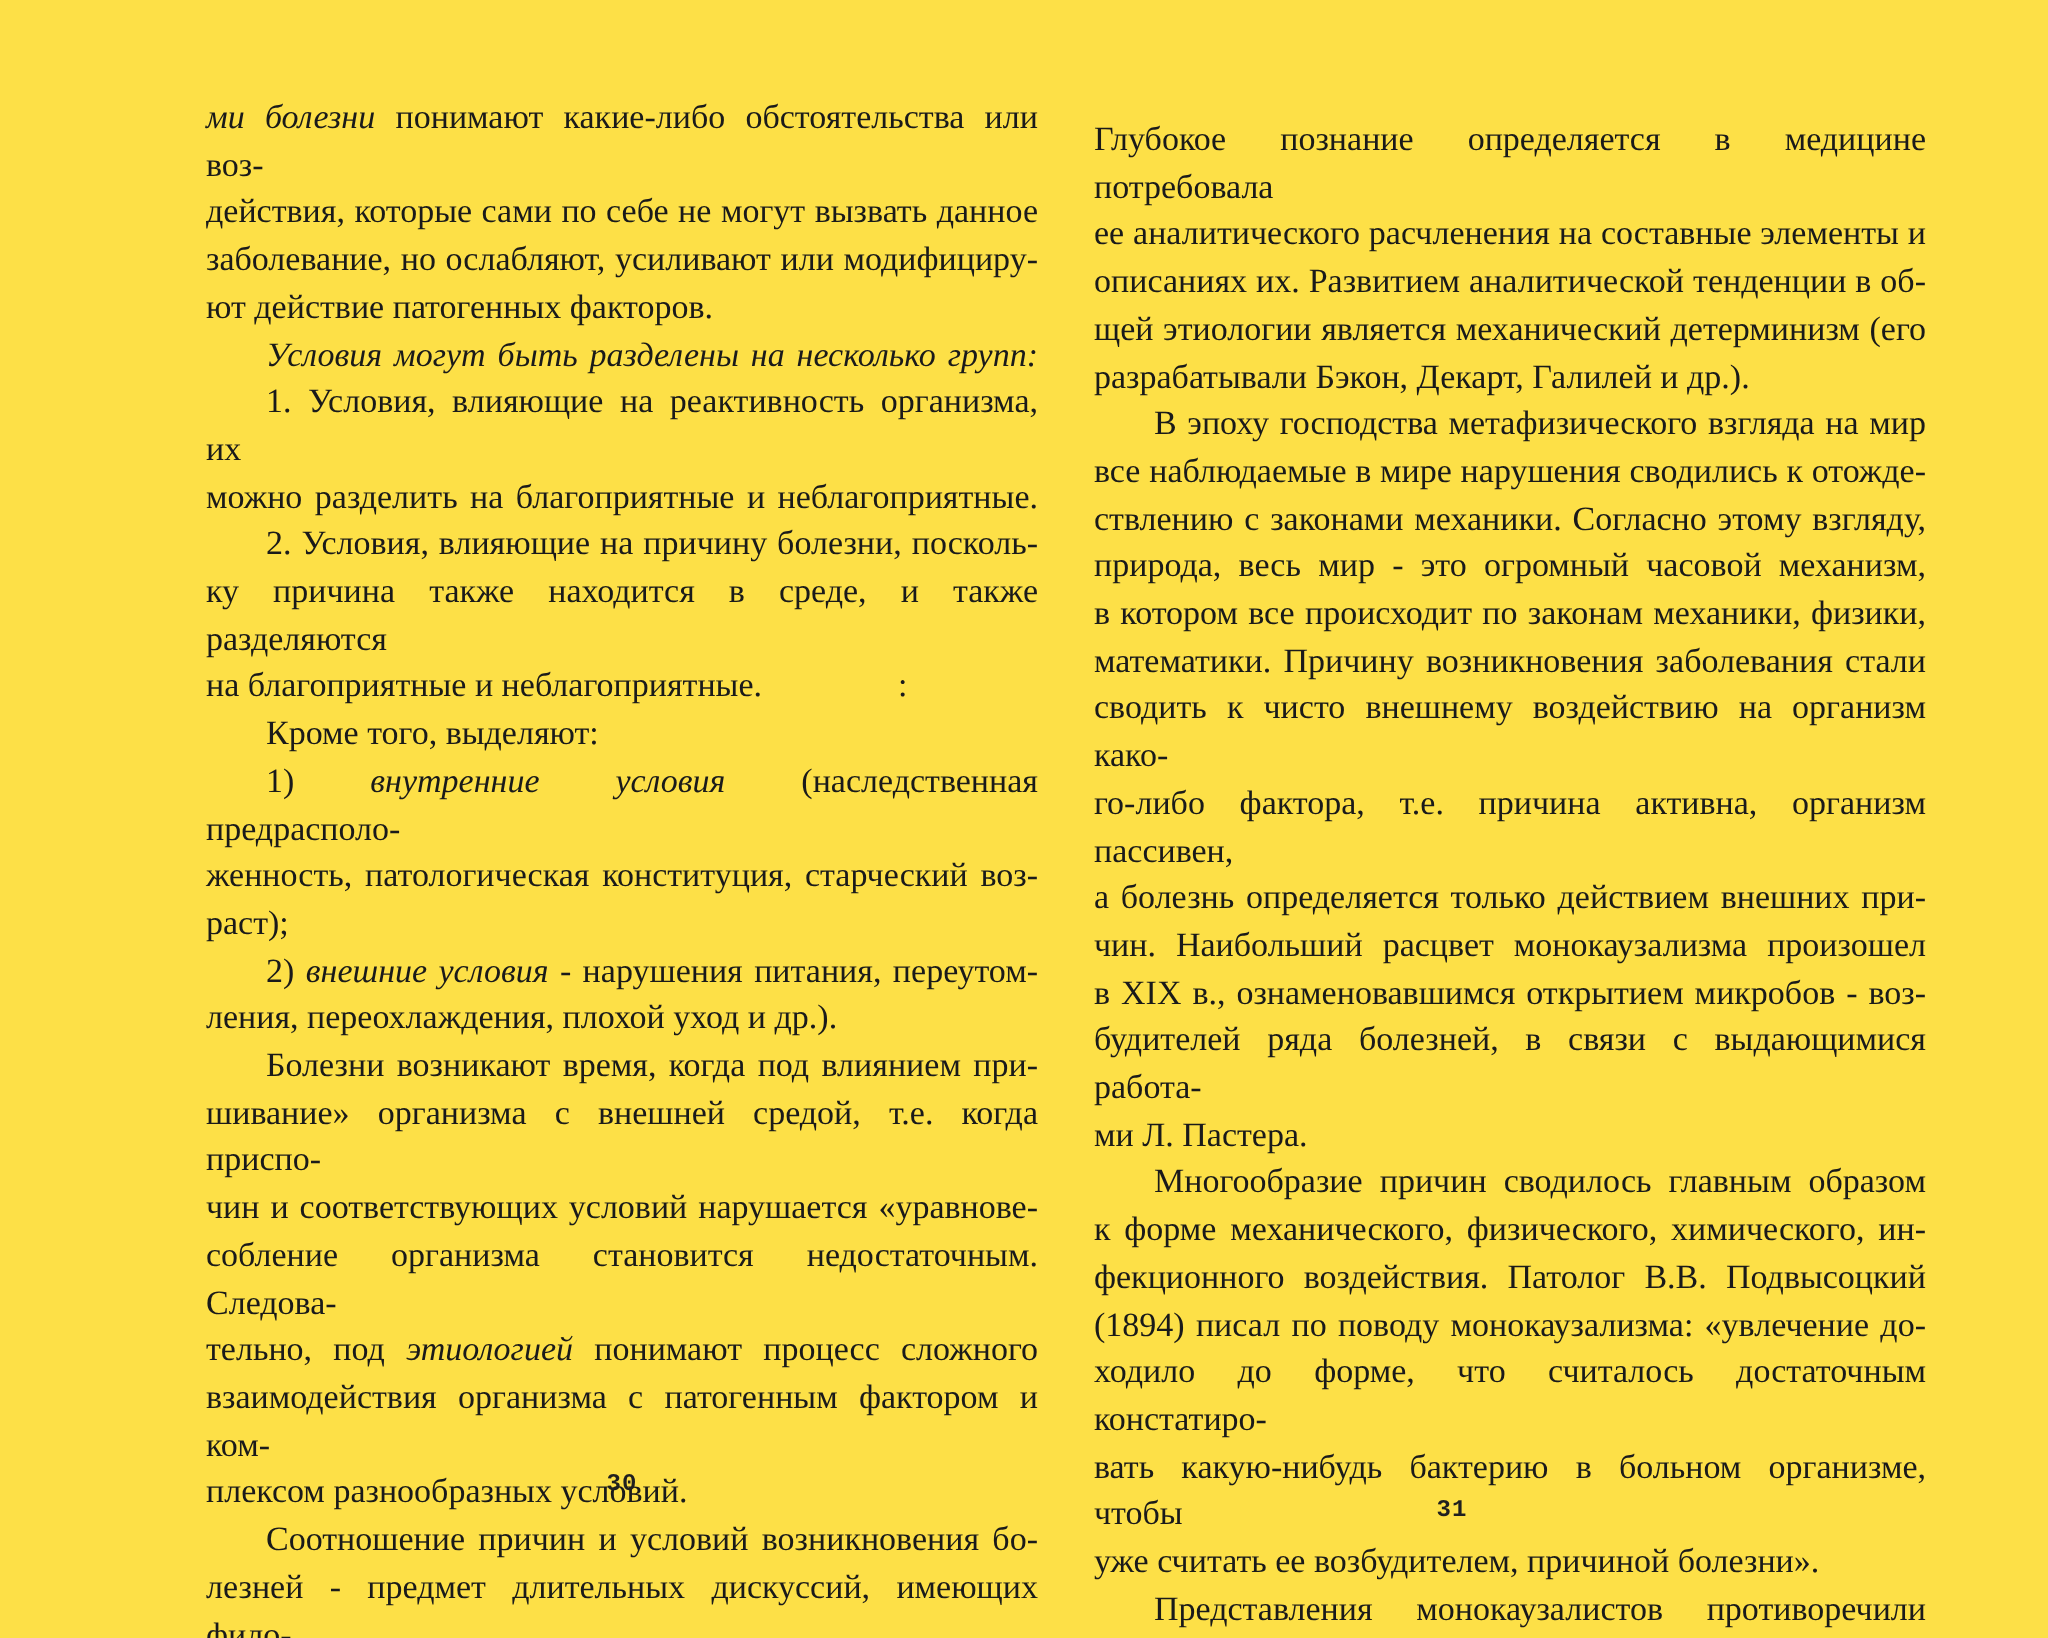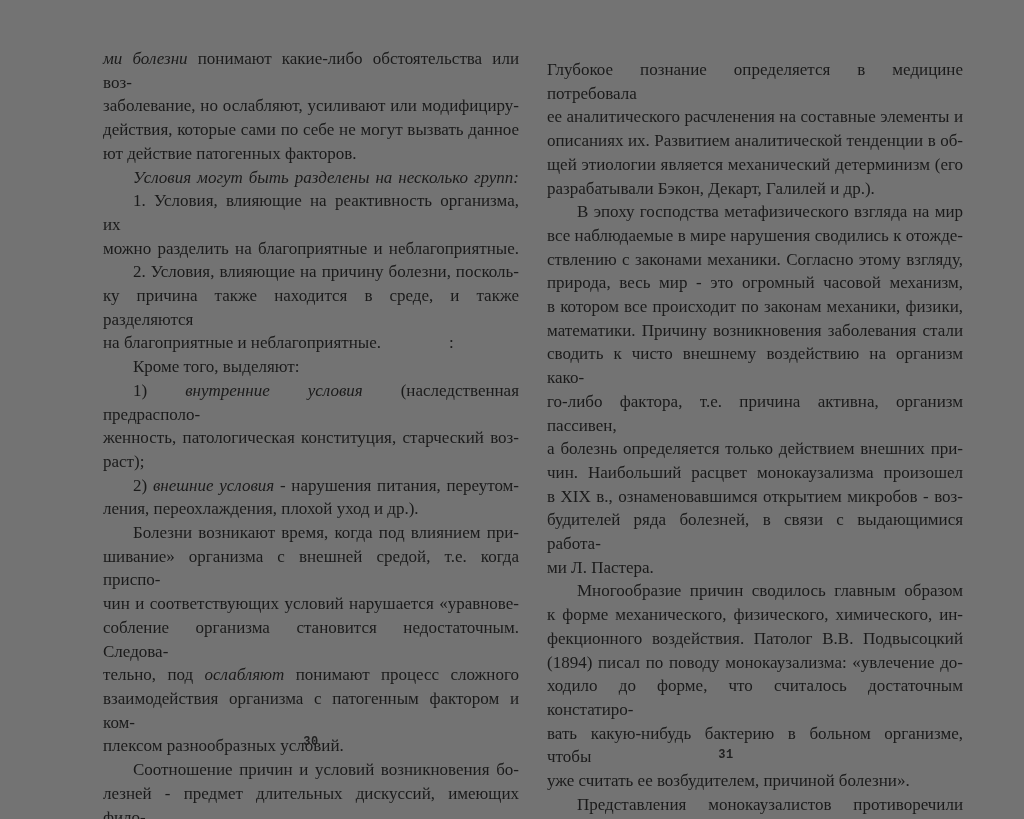--- a/index.html
+++ b/index.html
@@ -8,21 +8,21 @@
     height: 819px;
     background: #ffffff;
     font-family: "Liberation Serif", serif;
     color: #1a1a1a;
     overflow: hidden;
   }
   .spread {
     position: relative;
     width: 1024px;
     height: 819px;
-    background: #737373;
+    background: #fde047;
   }
   .page {
     position: absolute;
     width: 416px;
   }
   .page-left  { left: 103px; top: 47px; }
   .page-right { left: 547px; top: 58px; }
   .line {
     font-size: 17px;
     line-height: 23.7px;
@@ -47,40 +47,40 @@
   i { font-style: italic; }
 </style>
 </head>
 <body>
 
 <div class="spread">
 
   <section class="page page-left">
     <div class="page-text">
         <div class="line j"><i>ми болезни</i><span> понимают какие-либо обстоятельства или воз-</span></div>
+        <div class="line j"><span>действия, которые сами по себе не могут вызвать данное</span></div>
         <div class="line j"><span>заболевание, но ослабляют, усиливают или модифициру-</span></div>
-        <div class="line j"><span>действия, которые сами по себе не могут вызвать данное</span></div>
         <div class="line"><span>ют действие патогенных факторов.</span></div>
         <div class="line j indent"><i>Условия могут быть разделены на несколько групп:</i></div>
         <div class="line j indent"><span>1. Условия, влияющие на реактивность организма, их</span></div>
         <div class="line j"><span>можно разделить на благоприятные и неблагоприятные.</span></div>
         <div class="line j indent"><span>2. Условия, влияющие на причину болезни, посколь-</span></div>
         <div class="line j"><span>ку причина также находится в среде, и также разделяются</span></div>
         <div class="line"><span>на благоприятные и неблагоприятные.&nbsp;&nbsp;&nbsp;&nbsp;&nbsp;&nbsp;&nbsp;&nbsp;&nbsp;&nbsp;&nbsp;&nbsp;&nbsp;&nbsp;&nbsp;&nbsp;:</span></div>
         <div class="line indent"><span>Кроме того, выделяют:</span></div>
         <div class="line j indent"><span>1) </span><i>внутренние условия</i><span> (наследственная предрасполо-</span></div>
         <div class="line j"><span>женность, патологическая конституция, старческий воз-</span></div>
         <div class="line"><span>раст);</span></div>
         <div class="line j indent"><span>2) </span><i>внешние условия</i><span> - нарушения питания, переутом-</span></div>
         <div class="line"><span>ления, переохлаждения, плохой уход и др.).</span></div>
         <div class="line j indent"><span>Болезни возникают время, когда под влиянием при-</span></div>
         <div class="line j"><span>шивание» организма с внешней средой, т.е. когда приспо-</span></div>
         <div class="line j"><span>чин и соответствующих условий нарушается «уравнове-</span></div>
         <div class="line j"><span>собление организма становится недостаточным. Следова-</span></div>
-        <div class="line j"><span>тельно, под </span><i>ослабляют</i><span> понимают процесс сложного</span></div>
+        <div class="line j"><span>тельно, под </span><i>этиологией</i><span> понимают процесс сложного</span></div>
         <div class="line j"><span>взаимодействия организма с патогенным фактором и ком-</span></div>
         <div class="line"><span>плексом разнообразных условий.</span></div>
         <div class="line j indent"><span>Соотношение причин и условий возникновения бо-</span></div>
         <div class="line j"><span>лезней - предмет длительных дискуссий, имеющих фило-</span></div>
       </div>
   </section>
 
   <section class="page page-right">
     <div class="page-text">
         <div class="line j"><span>Глубокое познание определяется в медицине потребовала</span></div>

